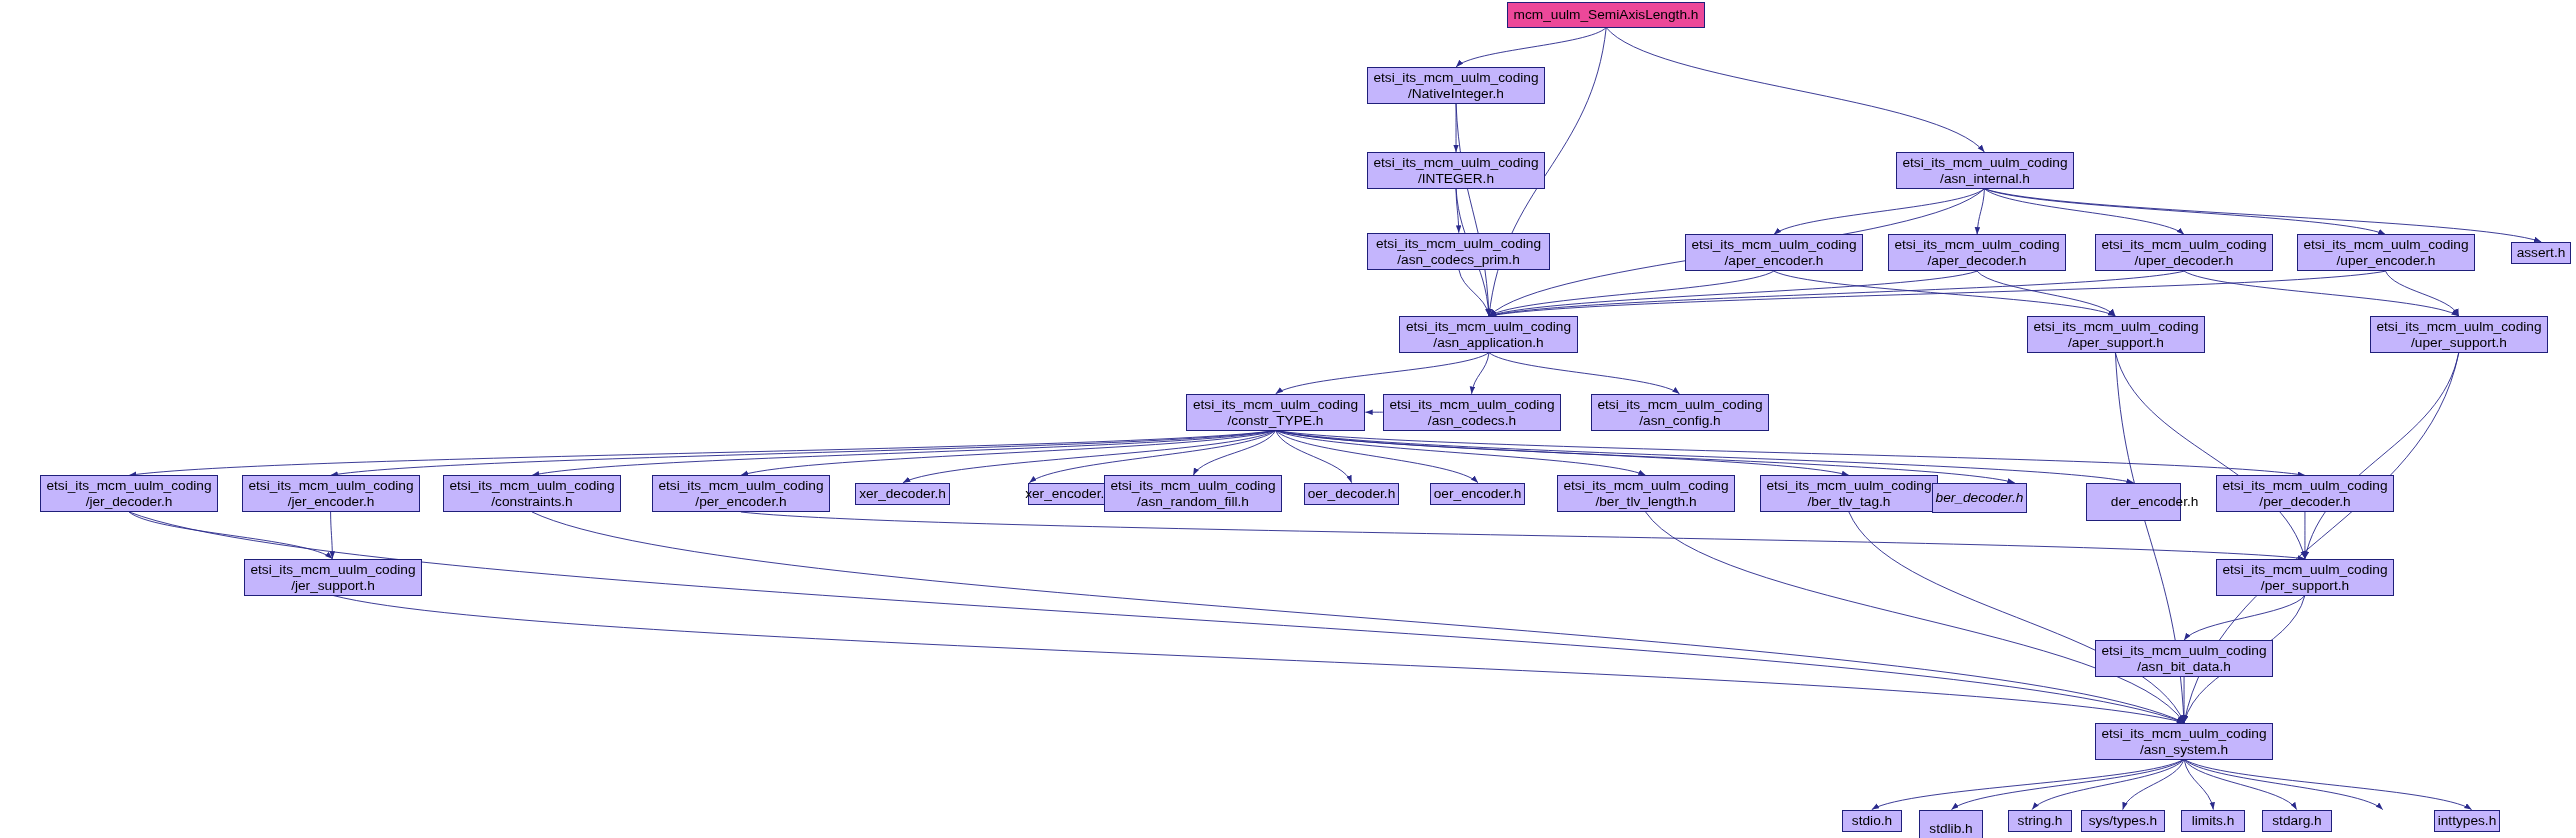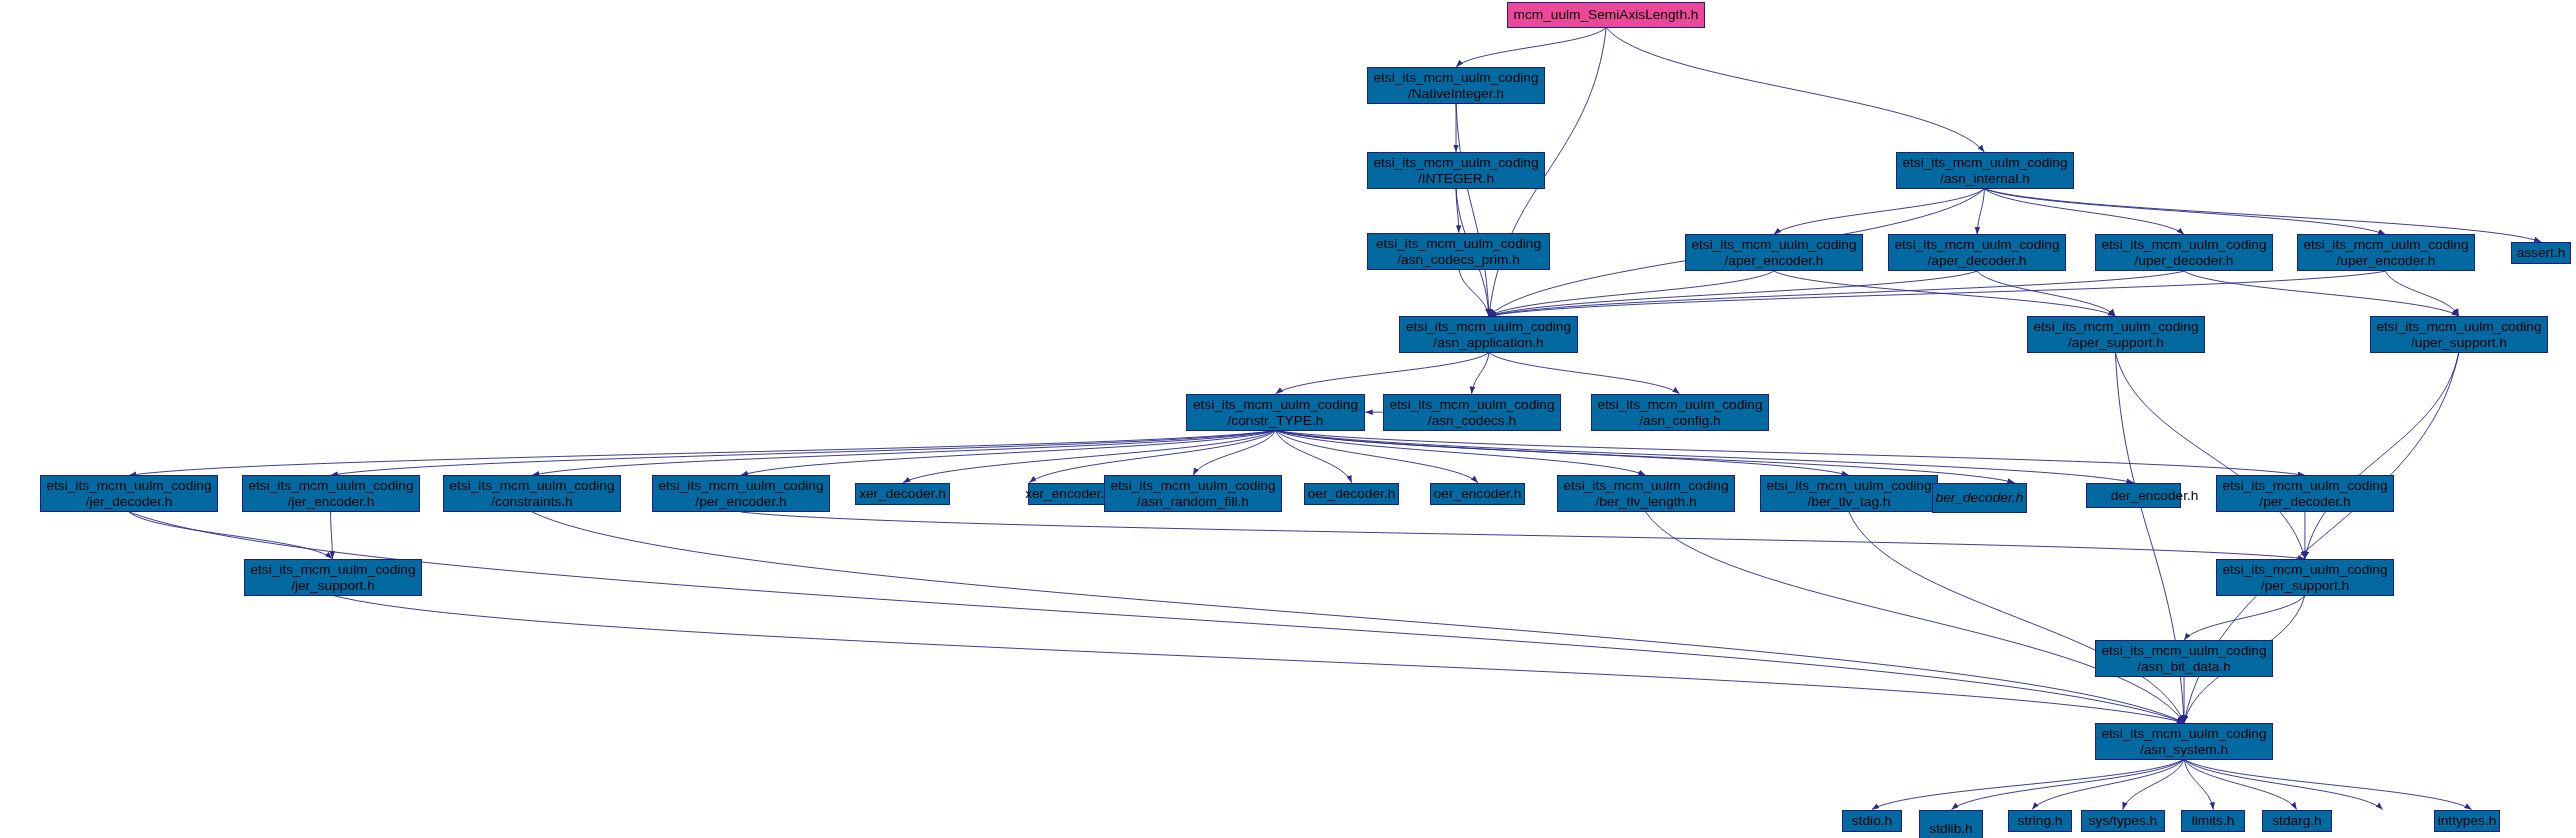--- a/index.html
+++ b/index.html
@@ -20,21 +20,21 @@
     left: 0;
     top: 0;
     width: 2576px;
     height: 839px;
     pointer-events: none;
   }
   .node {
     position: absolute;
     box-sizing: border-box;
     border: 0.9px solid #1f1f7a;
-    background: #0369a1;
+    background: #c4b5fd;
     color: #000000;
     font-size: 13.7px;
     line-height: 15.6px;
     text-align: center;
     display: flex;
     align-items: center;
     justify-content: center;
     white-space: pre-line;
     padding: 0 1.8px;
   }
@@ -162,21 +162,21 @@
       <div class="node" style="left: 1028px; top: 483px; width: 81px; height: 22px;">xer_encoder.h</div>
       <div class="node" style="left: 1104px; top: 475px; width: 178px; height: 37px;">etsi_its_mcm_uulm_coding
 /asn_random_fill.h</div>
       <div class="node" style="left: 1304px; top: 483px; width: 95px; height: 22px;">oer_decoder.h</div>
       <div class="node" style="left: 1430px; top: 483px; width: 95px; height: 22px;">oer_encoder.h</div>
       <div class="node" style="left: 1557px; top: 475px; width: 178px; height: 37px;">etsi_its_mcm_uulm_coding
 /ber_tlv_length.h</div>
       <div class="node" style="left: 1760px; top: 475px; width: 178px; height: 37px;">etsi_its_mcm_uulm_coding
 /ber_tlv_tag.h</div>
       <div class="node" style="left: 1932px; top: 483px; width: 95px; height: 30px; font-style: italic;">ber_decoder.h</div>
-      <div class="node" style="left: 2086px; top: 483px; width: 95px; height: 25px; padding-left: 44px;">der_encoder.h</div>
+      <div class="node" style="left: 2086px; top: 483px; width: 95px; height: 38px; padding-left: 44px;">der_encoder.h</div>
       <div class="node" style="left: 2216px; top: 475px; width: 178px; height: 37px;">etsi_its_mcm_uulm_coding
 /per_decoder.h</div>
       <div class="node" style="left: 244px; top: 559px; width: 178px; height: 37px;">etsi_its_mcm_uulm_coding
 /jer_support.h</div>
       <div class="node" style="left: 2216px; top: 559px; width: 178px; height: 37px;">etsi_its_mcm_uulm_coding
 /per_support.h</div>
       <div class="node" style="left: 2095px; top: 640px; width: 178px; height: 37px;">etsi_its_mcm_uulm_coding
 /asn_bit_data.h</div>
       <div class="node" style="left: 2095px; top: 723px; width: 178px; height: 37px;">etsi_its_mcm_uulm_coding
 /asn_system.h</div>

